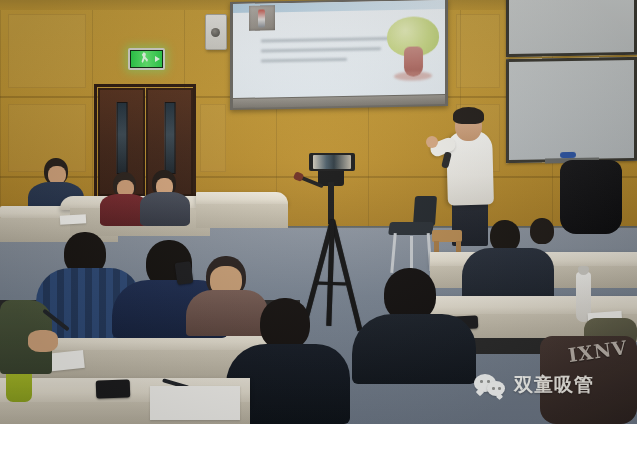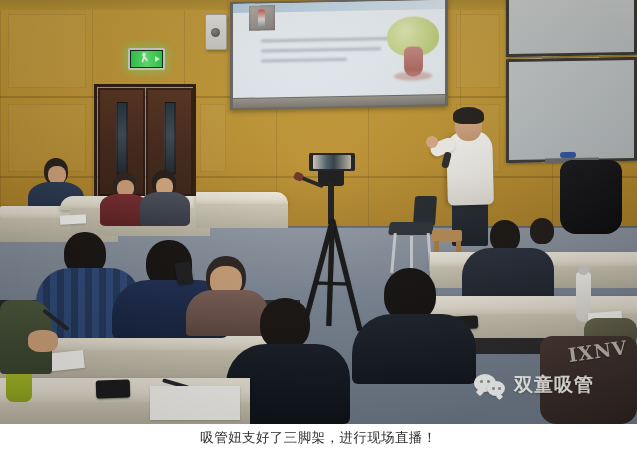--- a/index.html
+++ b/index.html
@@ -506,17 +506,14 @@
         <div class="dot" style="left:6px;top:8px;"></div>
         <div class="dot" style="left:13px;top:8px;"></div>
         <div class="dot" style="left:18px;top:15px;"></div>
         <div class="dot" style="left:24px;top:15px;"></div>
       </div>
       <div class="wm-text">双童吸管</div>
     </div>
 
   </div>
 
-  <div class="caption-bar">
-    <div class="caption-text">吸管妞支好了三脚架，进行现场直播！</div>
-  </div>
 
 </div>
 
 </body></html>

